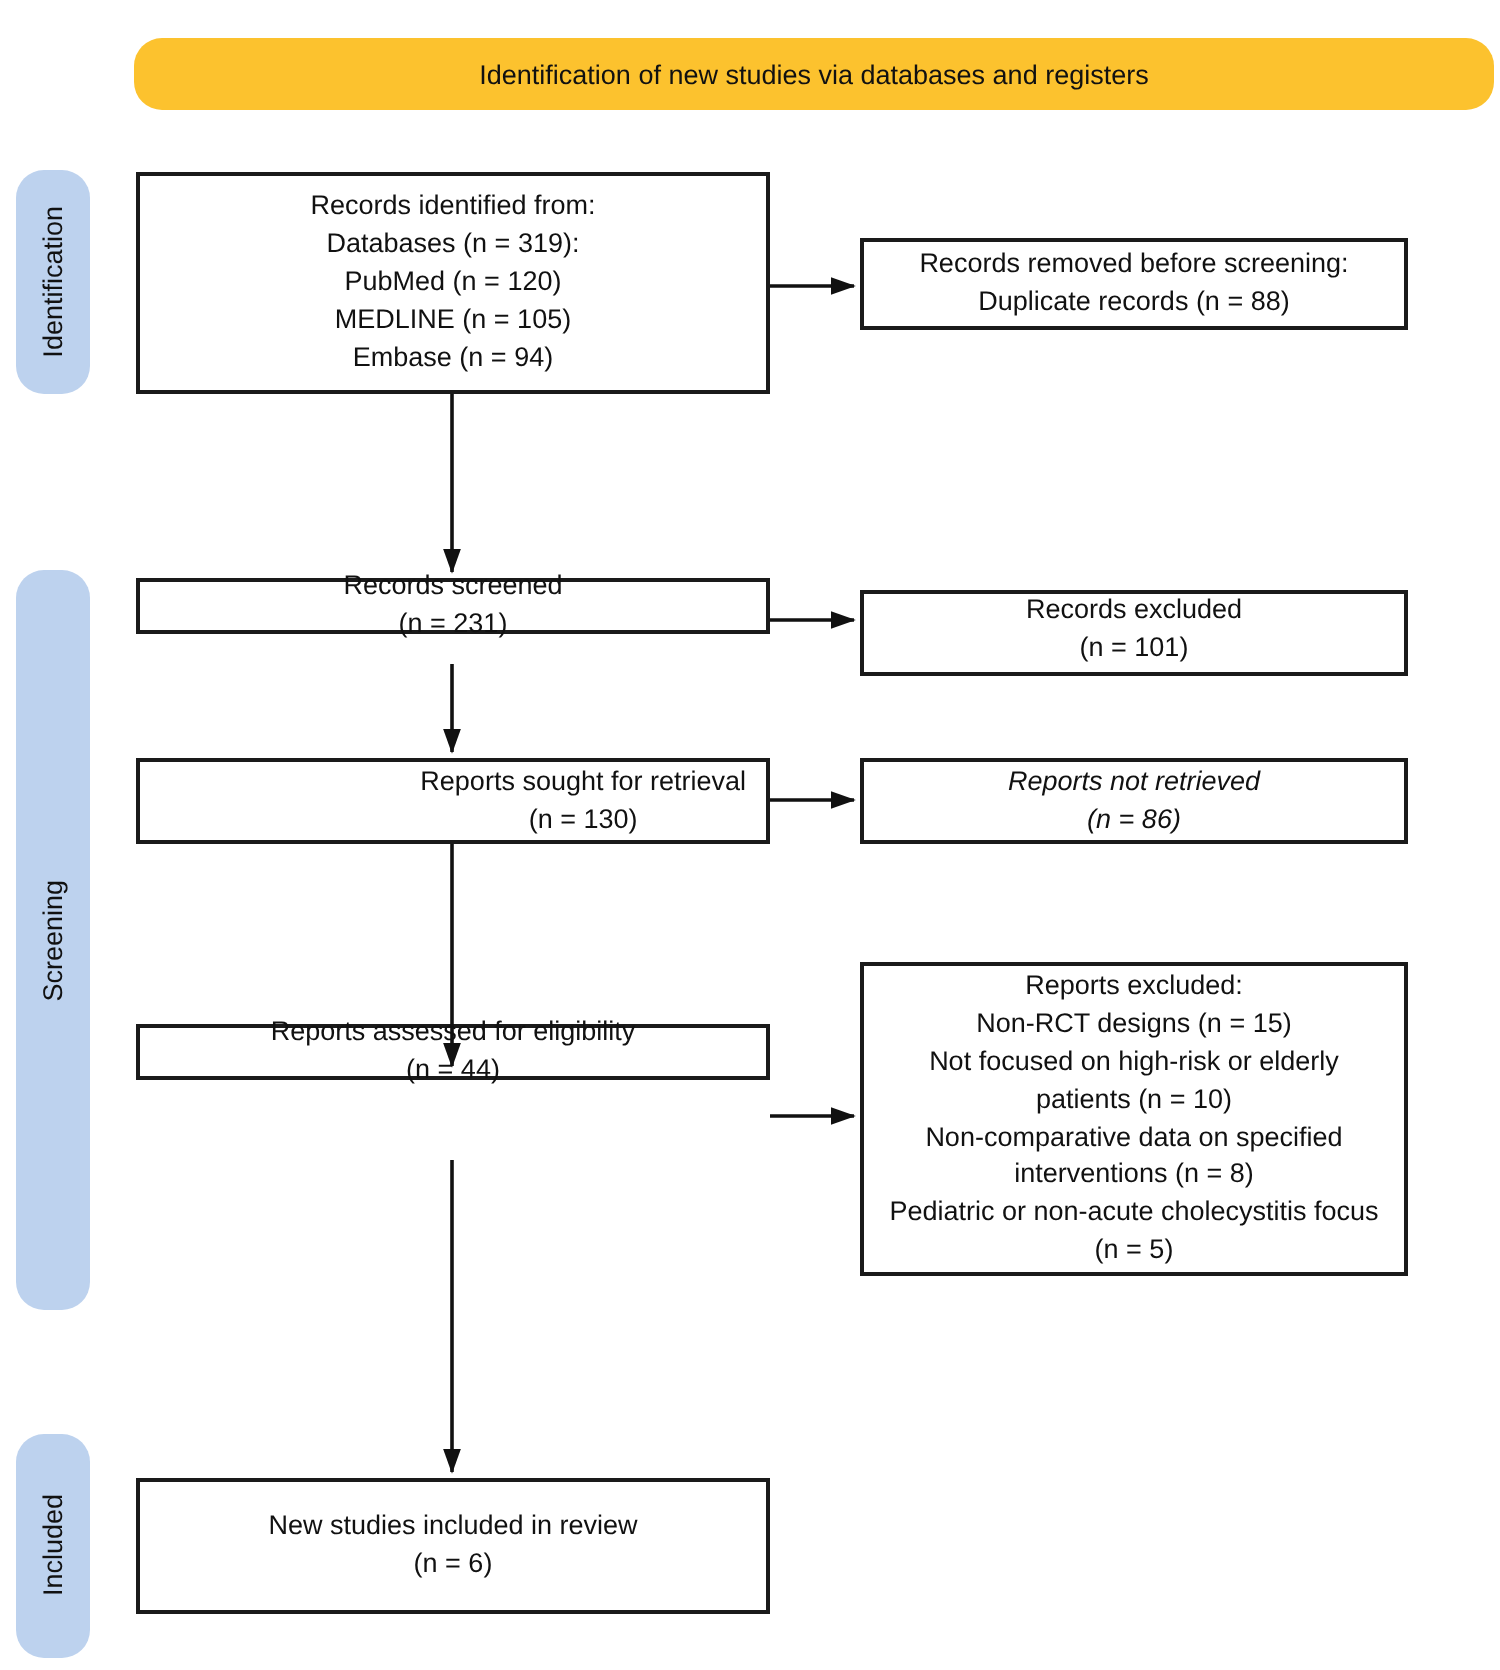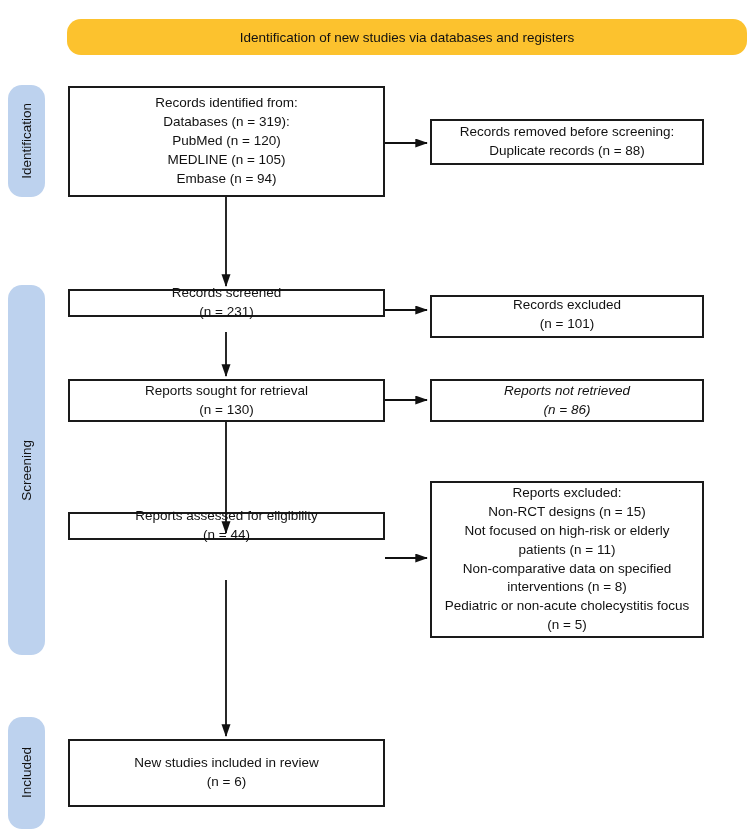--- a/index.html
+++ b/index.html
@@ -39,21 +39,21 @@
     position:absolute;background:#ffffff;border:2px solid var(--box-border);
     display:flex;align-items:center;justify-content:center;text-align:center;
     font-size:13.5px;line-height:1.4;white-space:pre-line;padding:2px 10px;
   }
   .col-left{left:68px;width:317px;}
   .col-right{left:430px;width:274px;}
   .box-records-identified{top:86px;height:111px;}
   .box-records-removed{top:119px;height:46px;}
   .box-records-screened{top:289px;height:28px;}
   .box-records-excluded{top:295px;height:43px;align-items:flex-end;}
-  .box-reports-sought{top:379px;height:43px;}
+  .box-reports-sought{top:379px;height:43px;justify-content:flex-end;}
   .box-reports-not-retrieved{top:379px;height:43px;font-style:italic;}
   .box-reports-assessed{top:512px;height:28px;}
   .box-reports-excluded{top:481px;height:157px;}
   .box-new-studies{top:739px;height:68px;}
   svg.arrows{position:absolute;left:0;top:0;width:750px;height:835px;pointer-events:none;}
 </style>
 </head>
 <body>
 
 <div class="banner">
@@ -97,21 +97,21 @@
   <span>Reports not retrieved
 (n = 86)</span>
 </div>
 <div class="box col-left box-reports-assessed">
   <span>Reports assessed for eligibility
 (n = 44)</span>
 </div>
 <div class="box col-right box-reports-excluded">
   <span>Reports excluded:
 Non-RCT designs (n = 15)
-Not focused on high-risk or elderly patients (n = 11)
+Not focused on high-risk or elderly patients (n = 10)
 Non-comparative data on specified interventions (n = 8)
 Pediatric or non-acute cholecystitis focus (n = 5)</span>
 </div>
 <div class="box col-left box-new-studies">
   <span>New studies included in review
 (n = 6)</span>
 </div>
 
 <svg class="arrows" viewBox="0 0 750 835" xmlns="http://www.w3.org/2000/svg">
   <defs>

